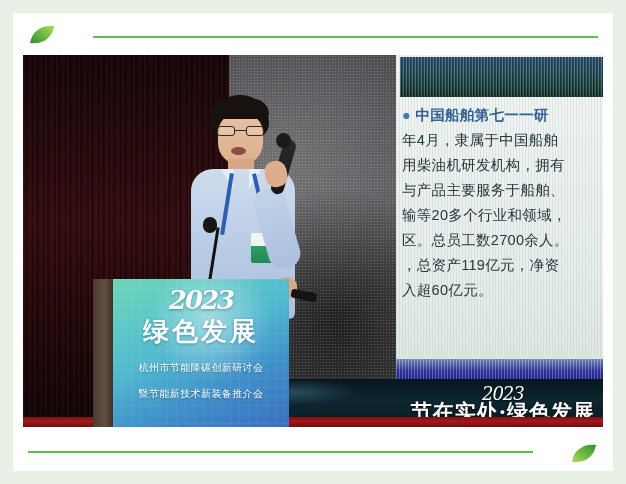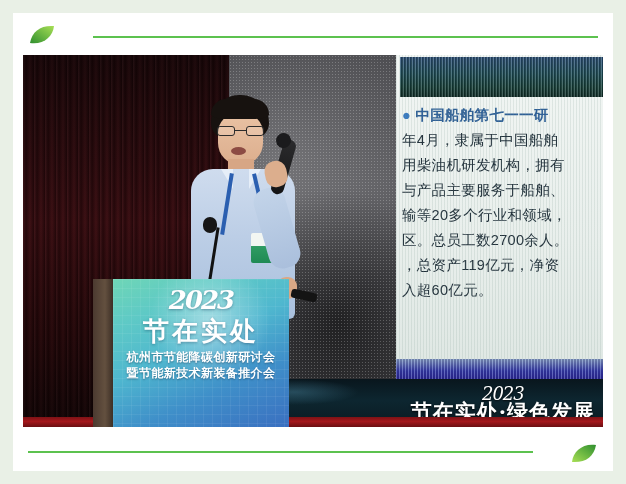--- a/index.html
+++ b/index.html
@@ -185,22 +185,22 @@
     letter-spacing:-2px;
   }
   .podium-title{
     font-family:"DejaVu Serif",serif;
     font-weight:bold;font-size:26px;line-height:32px;
     letter-spacing:3px;
     margin-top:2px;
   }
   .podium-sub{
     font-family:"DejaVu Sans",sans-serif;
-    font-weight:bold;font-size:12px;line-height:11px;
-    letter-spacing:.4px;margin-top:5px;
+    font-weight:normal;font-size:10px;line-height:11px;
+    letter-spacing:.4px;margin-top:15px;
     text-shadow:0 1px 2px rgba(20,60,90,.6);
   }
 
   
   .speaker{position:absolute;left:150px;top:40px;width:140px;height:260px;}
   .sp-hair{
     position:absolute;left:38px;top:0;width:58px;height:44px;
     background:#17120f;
     border-radius:28px 28px 16px 16px;
   }
@@ -378,21 +378,21 @@
         <div class="desk-mic-head"></div>
         <div class="sp-hand2"></div>
         <div class="sp-pointer"></div>
       </div>
 
       <div class="podium">
         <div class="podium-side"></div>
         <div class="podium-face">
           <div class="podium-content">
             <div class="podium-year">2023</div>
-            <div class="podium-title">节在实处</div>
+            <div class="podium-title">绿色发展</div>
             <div class="podium-sub">杭州市节能降碳创新研讨会</div>
             <div class="podium-sub">暨节能新技术新装备推介会</div>
           </div>
         </div>
       </div>
 
     </div>
   </div>
 </div>
 

